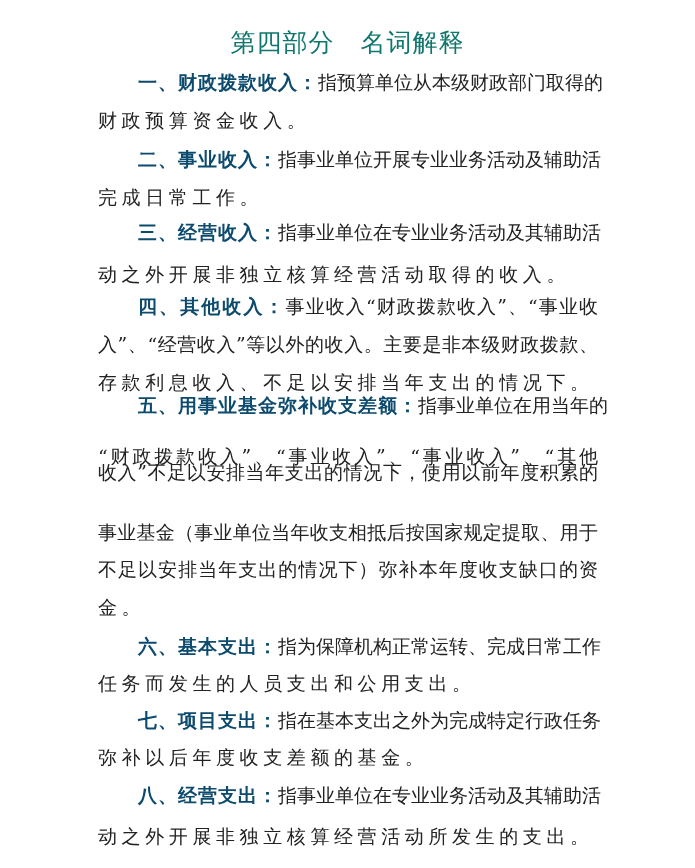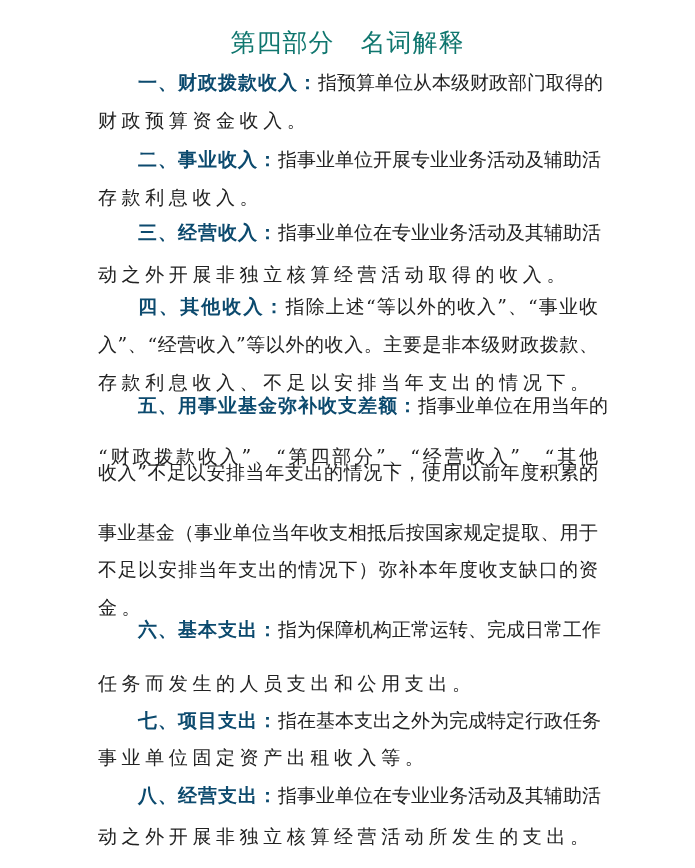--- a/index.html
+++ b/index.html
@@ -21,37 +21,37 @@
 
 <div>
   <div class="title">
     <span>第四部分</span><span class="gap"></span><span>名词解释</span>
   </div>
 
   <div class="line first just" style="top:70px"><span class="term">一、财政拨款收入：</span><span>指预算单位从本级财政部门取得的</span></div>
   <div class="line" style="top:108px">财政预算资金收入。</div>
 
   <div class="line first just" style="top:147px"><span class="term">二、事业收入：</span><span>指事业单位开展专业业务活动及辅助活</span></div>
-  <div class="line" style="top:185px">存款利息收入。</div>
+  <div class="line" style="top:185px">完成日常工作。</div>
 
   <div class="line first just" style="top:220px"><span class="term">三、经营收入：</span><span>指事业单位在专业业务活动及其辅助活</span></div>
   <div class="line" style="top:262px">动之外开展非独立核算经营活动取得的收入。</div>
 
-  <div class="line first just" style="top:294px"><span class="term">四、其他收入：</span><span>指除上述“等以外的收入”、“事业收</span></div>
+  <div class="line first just" style="top:294px"><span class="term">四、其他收入：</span><span>事业收入“财政拨款收入”、“事业收</span></div>
   <div class="line just" style="top:332px">入”、“经营收入”等以外的收入。主要是非本级财政拨款、</div>
   <div class="line" style="top:370px">存款利息收入、不足以安排当年支出的情况下。</div>
 
   <div class="line first just" style="top:393px"><span class="term">五、用事业基金弥补收支差额：</span><span>指事业单位在用当年的</span></div>
-  <div class="line just" style="top:444px">“财政拨款收入”、“第四部分”、“经营收入”、“其他</div>
+  <div class="line just" style="top:444px">“财政拨款收入”、“事业收入”、“事业收入”、“其他</div>
   <div class="line just" style="top:460px">收入”不足以安排当年支出的情况下，使用以前年度积累的</div>
   <div class="line just" style="top:520px">事业基金（事业单位当年收支相抵后按国家规定提取、用于</div>
   <div class="line just" style="top:557px">不足以安排当年支出的情况下）弥补本年度收支缺口的资</div>
   <div class="line" style="top:595px">金。</div>
 
-  <div class="line first just" style="top:617px"><span class="term">六、基本支出：</span><span>指为保障机构正常运转、完成日常工作</span></div>
+  <div class="line first just" style="top:634px"><span class="term">六、基本支出：</span><span>指为保障机构正常运转、完成日常工作</span></div>
   <div class="line" style="top:671px">任务而发生的人员支出和公用支出。</div>
 
   <div class="line first just" style="top:708px"><span class="term">七、项目支出：</span><span>指在基本支出之外为完成特定行政任务</span></div>
-  <div class="line" style="top:745px">事业单位固定资产出租收入等。</div>
+  <div class="line" style="top:745px">弥补以后年度收支差额的基金。</div>
 
   <div class="line first just" style="top:783px"><span class="term">八、经营支出：</span><span>指事业单位在专业业务活动及其辅助活</span></div>
   <div class="line" style="top:824px">动之外开展非独立核算经营活动所发生的支出。</div>
 </div>
 
 </body></html>

